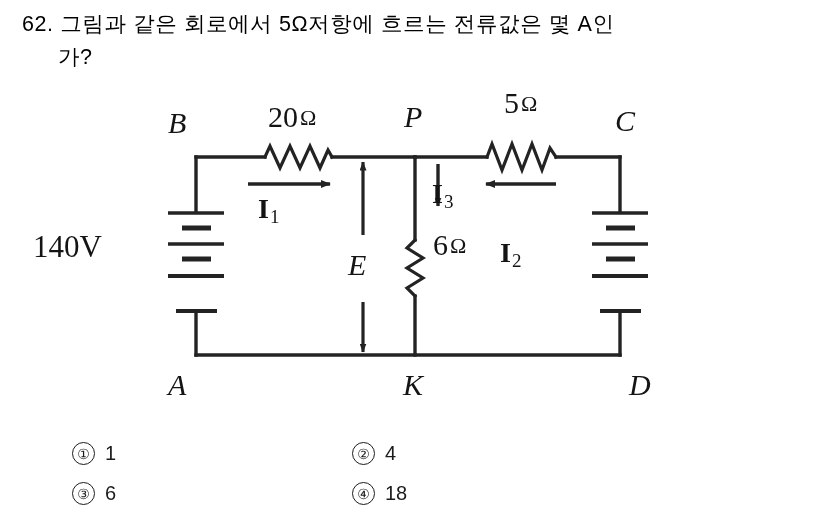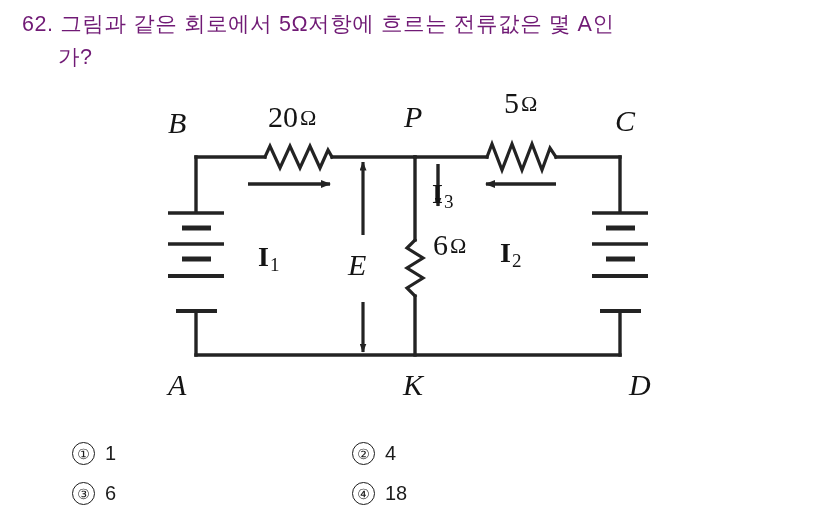--- a/index.html
+++ b/index.html
@@ -22,21 +22,21 @@
     position: absolute;
     left: 22px;
     top: 8px;
     width: 790px;
   }
   .stem-line {
     display: block;
     font-size: 21.5px;
     line-height: 33px;
     letter-spacing: 0.6px;
-    color: #701a75;
+    color: #000000;
     white-space: pre;
   }
   .stem-line.indent {
     padding-left: 36px;
   }
 
   
   #circuit-figure {
     position: absolute;
     left: 0;
@@ -215,23 +215,24 @@
   <span class="anno node-label" style="left:629px; top:288px;">D</span>
 
   <span class="anno node-label" style="left:348px; top:168px;">E</span>
 
   <span class="anno val-label" style="left:268px; top:20px;"><span>20</span><span class="ohm">Ω</span></span>
 
   <span class="anno val-label" style="left:504px; top:6px;"><span>5</span><span class="ohm">Ω</span></span>
 
   <span class="anno val-label" style="left:433px; top:148px;"><span>6</span><span class="ohm">Ω</span></span>
 
-
-
-  <span class="anno cur-label" style="left:258px; top:113px;margin-top:48px;"><span>I</span><span class="sub">1</span></span>
+  <span class="anno src-label" style="left:33px; top:149px;">140V</span>
+
+
+  <span class="anno cur-label" style="left:258px; top:113px;"><span>I</span><span class="sub">1</span></span>
 
   <span class="anno cur-label" style="left:500px; top:113px;margin-top:44px;"><span>I</span><span class="sub">2</span></span>
 
   <span class="anno cur-label" style="left:432px; top:98px;"><span>I</span><span class="sub">3</span></span>
 </div>
 
 <div id="choices">
 
   <div class="choice c1">
     <span class="choice-num">①</span>

